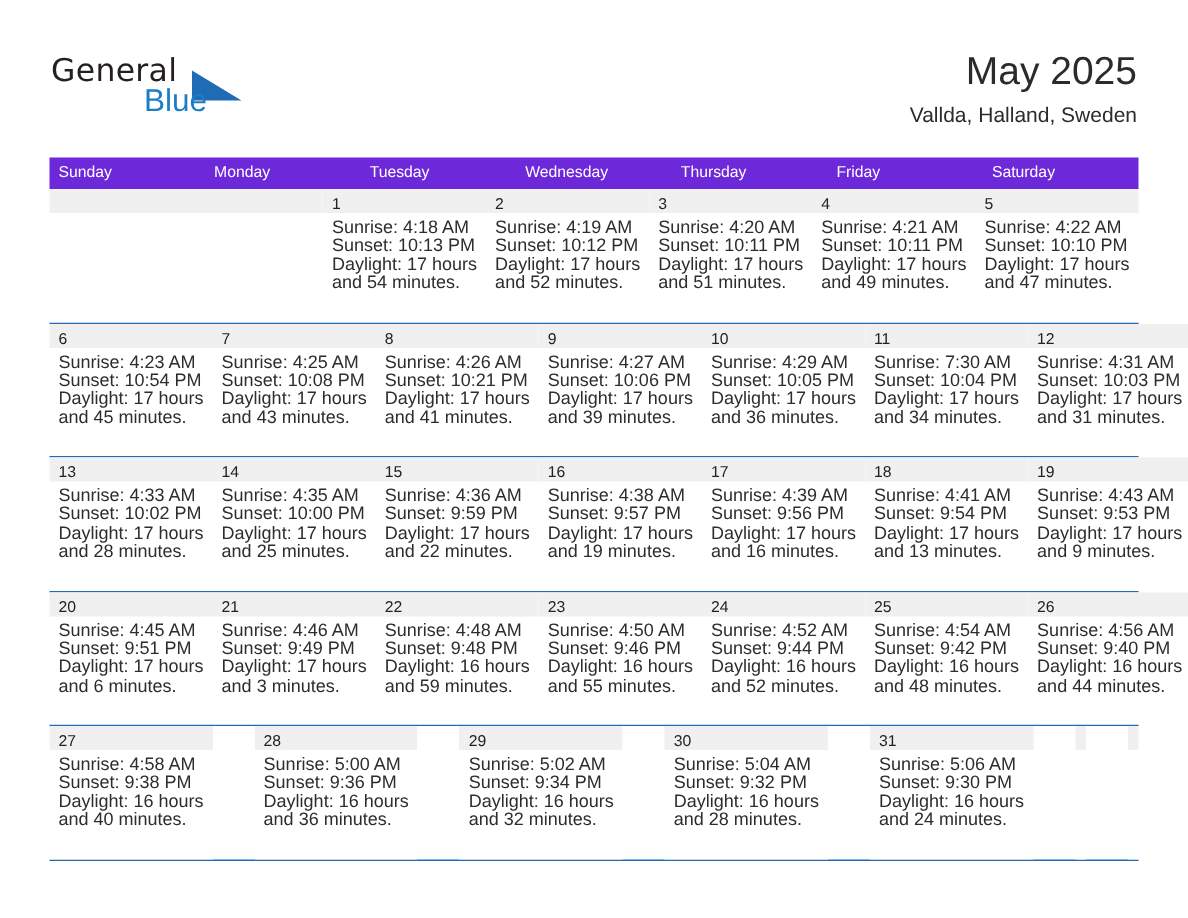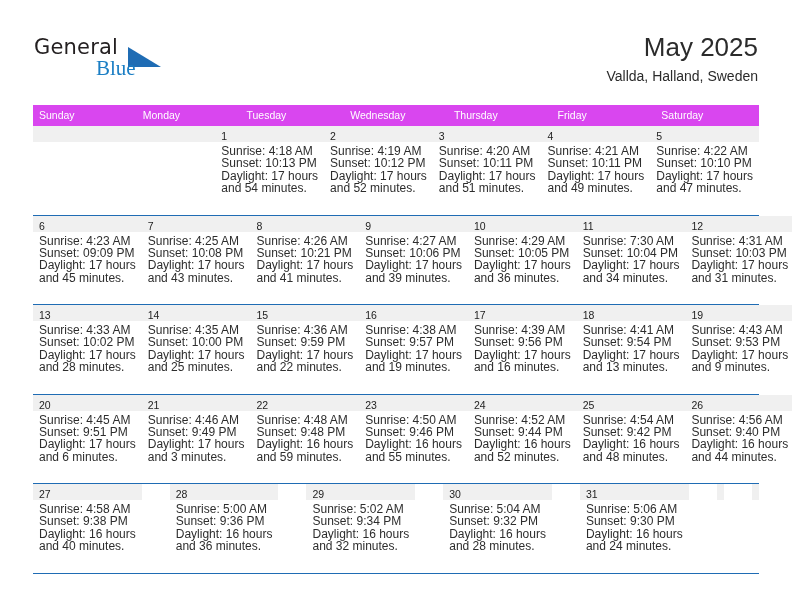--- a/index.html
+++ b/index.html
@@ -54,21 +54,21 @@
     height: 0;
     border-left: 33px solid #1f6cb4;
     border-top: 20px solid transparent;
   }
   .logo-blue {
     position: absolute;
     left: 62px;
     top: 21px;
     font-size: 21px;
     color: #1b7ec4;
-    font-family: Liberation Serif, serif;
+    font-family: Liberation Sans, sans-serif;
   }
   .title-block {
     position: absolute;
     right: 0;
     top: 0;
     text-align: right;
   }
   .cal-title {
     font-size: 26px;
     color: #2b2b2b;
@@ -85,21 +85,21 @@
 
   
   .calendar {
     position: absolute;
     left: 33px;
     top: 105px;
     width: 726px;
   }
   .weekday-row {
     display: flex;
-    background: #d946ef;
+    background: #6d28d9;
     height: 21px;
   }
   .weekday {
     flex: 1 1 0;
     color: #ffffff;
     font-size: 10.5px;
     line-height: 21px;
     padding-left: 6px;
     box-sizing: border-box;
     white-space: nowrap;
@@ -226,21 +226,21 @@
               <div>Daylight: 17 hours</div>
               <div>and 47 minutes.</div>
             </div>
           </div>
         </div>
         <div class="week-row">
           <div class="day-cell">
             <div class="day-num-band"><span class="day-num">6</span></div>
             <div class="day-info">
               <div>Sunrise: 4:23 AM</div>
-              <div>Sunset: 09:09 PM</div>
+              <div>Sunset: 10:54 PM</div>
               <div>Daylight: 17 hours</div>
               <div>and 45 minutes.</div>
             </div>
           </div>
           <div class="day-cell">
             <div class="day-num-band"><span class="day-num">7</span></div>
             <div class="day-info">
               <div>Sunrise: 4:25 AM</div>
               <div>Sunset: 10:08 PM</div>
               <div>Daylight: 17 hours</div>

